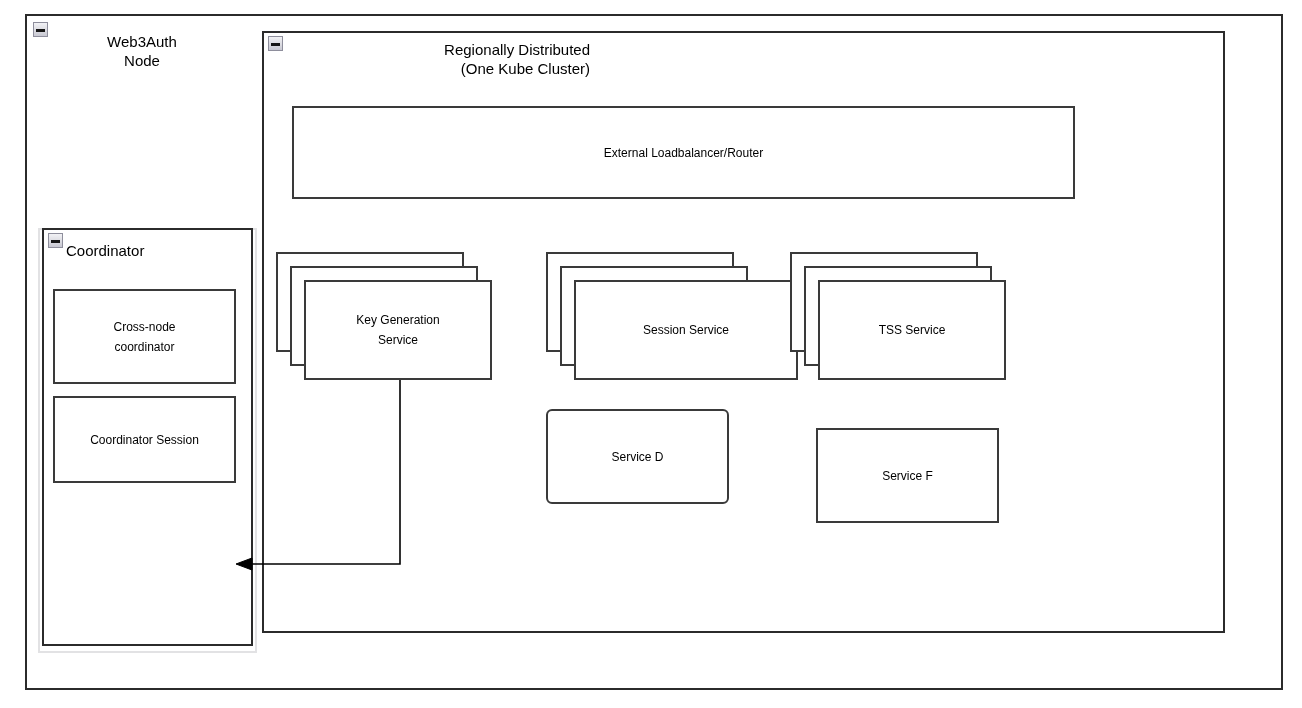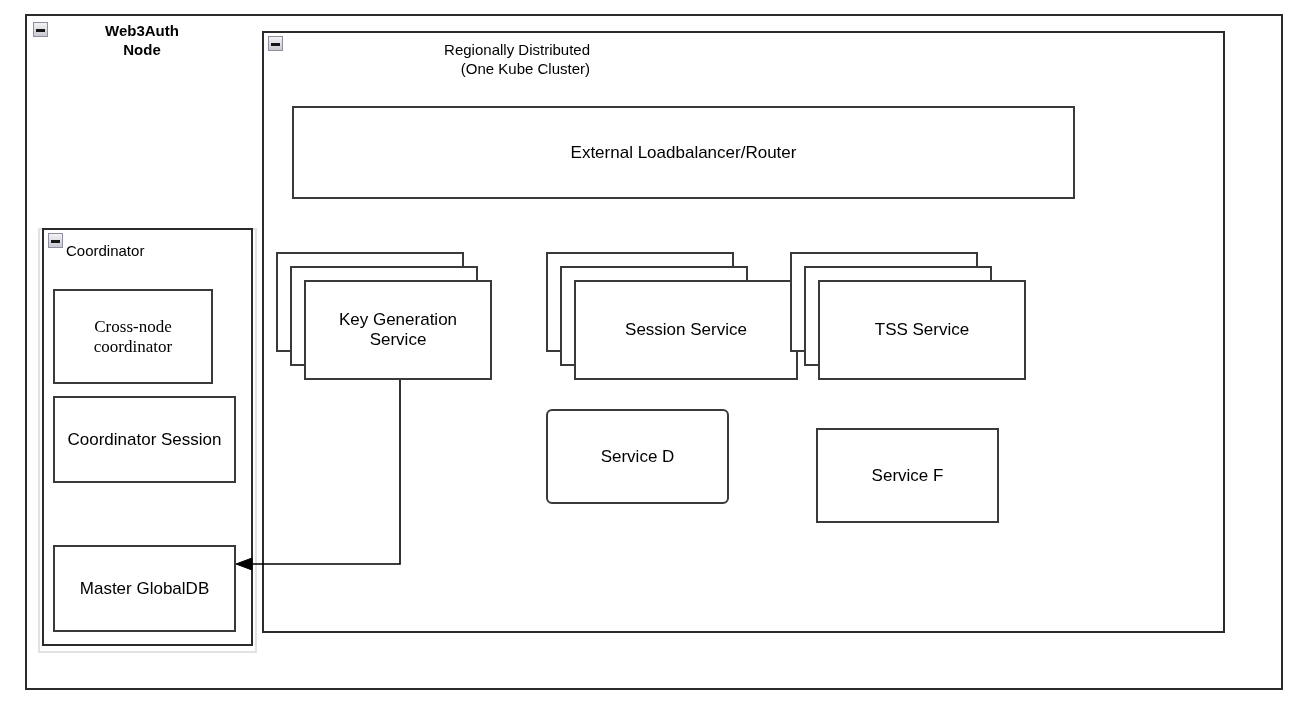--- a/index.html
+++ b/index.html
@@ -49,21 +49,21 @@
     white-space: pre-line;
     pointer-events: none;
   }
   .box-label {
     position: absolute;
     left: 0;
     right: 0;
     top: 50%;
     transform: translateY(-50%);
     text-align: center;
-    font-size: 17px;
+    font-size: 12px;
     line-height: 20px;
     color: #000000;
     white-space: pre-line;
   }
 
   
   .collapse-icon {
     position: absolute;
     width: 15px;
     height: 15px;
@@ -113,21 +113,21 @@
 </style>
 </head>
 <body>
 
 <div id="canvas">
 
   <div class="container-box" style="left:25px; top:14px; width:1258px; height:676px;"></div>
 
   <span class="collapse-icon" style="left:33px; top:22px;"></span>
 
-  <div class="label" style="left:52px; top:21px; width:180px; text-align:center;font-weight:bold;">Web3Auth
+  <div class="label" style="left:52px; top:32px; width:180px; text-align:center;">Web3Auth
 Node</div>
 
   <div class="container-box" style="left:262px; top:31px; width:963px; height:602px;"></div>
 
   <span class="collapse-icon" style="left:268px; top:36px;"></span>
 
   <div class="label" style="left:290px; top:40px; width:300px; text-align:right;">Regionally Distributed
 (One Kube Cluster)</div>
 
   <div class="box" style="left:292px; top:106px; width:783px; height:93px;">
@@ -147,51 +147,48 @@
     <div class="layer" style="left:0px; top:0px; width:188px; height:100px;"></div>
     <div class="layer" style="left:14px; top:14px; width:188px; height:100px;"></div>
     <div class="front" style="left:28px; top:28px; width:224px; height:100px;">
       <div class="box-label">Session Service</div>
     </div>
   </div>
 
   <div class="stack" style="left:790px; top:252px; width:216px; height:128px;">
     <div class="layer" style="left:0px; top:0px; width:188px; height:100px;"></div>
     <div class="layer" style="left:14px; top:14px; width:188px; height:100px;"></div>
-    <div class="front" style="left:28px; top:28px; width:208px; height:100px;">
+    <div class="front" style="left:28px; top:28px; width:188px; height:100px;">
       <div class="box-label">TSS Service</div>
     </div>
   </div>
 
   <div class="box" style="left:546px; top:409px; width:183px; height:95px;border-radius:6px;">
     <div class="box-label">Service D</div>
   </div>
 
   <div class="box" style="left:816px; top:428px; width:183px; height:95px;">
     <div class="box-label">Service F</div>
   </div>
 
   <div class="frame-outer" style="left:38px; top:228px; width:219px; height:425px;"></div>
   <div class="container-box" style="left:42px; top:228px; width:211px; height:418px;"></div>
 
   <span class="collapse-icon" style="left:48px; top:233px;"></span>
 
   <div class="label" style="left:66px; top:241px; width:160px; text-align:left;">Coordinator</div>
 
-  <div class="box" style="left:53px; top:289px; width:160px; height:95px;font-family:Liberation Serif, serif;">
+  <div class="box" style="left:53px; top:289px; width:183px; height:95px;">
     <div class="box-label">Cross-node
 coordinator</div>
   </div>
 
   <div class="box" style="left:53px; top:396px; width:183px; height:87px;">
     <div class="box-label">Coordinator Session</div>
   </div>
 
-  <div class="box" style="left:53px; top:545px; width:183px; height:87px;">
-    <div class="box-label">Master GlobalDB</div>
-  </div>
 
   <svg class="connector" viewBox="0 0 1302 708" width="1302" height="708">
     <polyline points="400,380 400,564 240,564" fill="none" stroke="#000000" stroke-width="1.6"></polyline>
     <polygon points="236,564 252,558 252,570" fill="#000000" stroke="#000000" stroke-width="1"></polygon>
   </svg>
 
 </div>
 
 </body></html>

